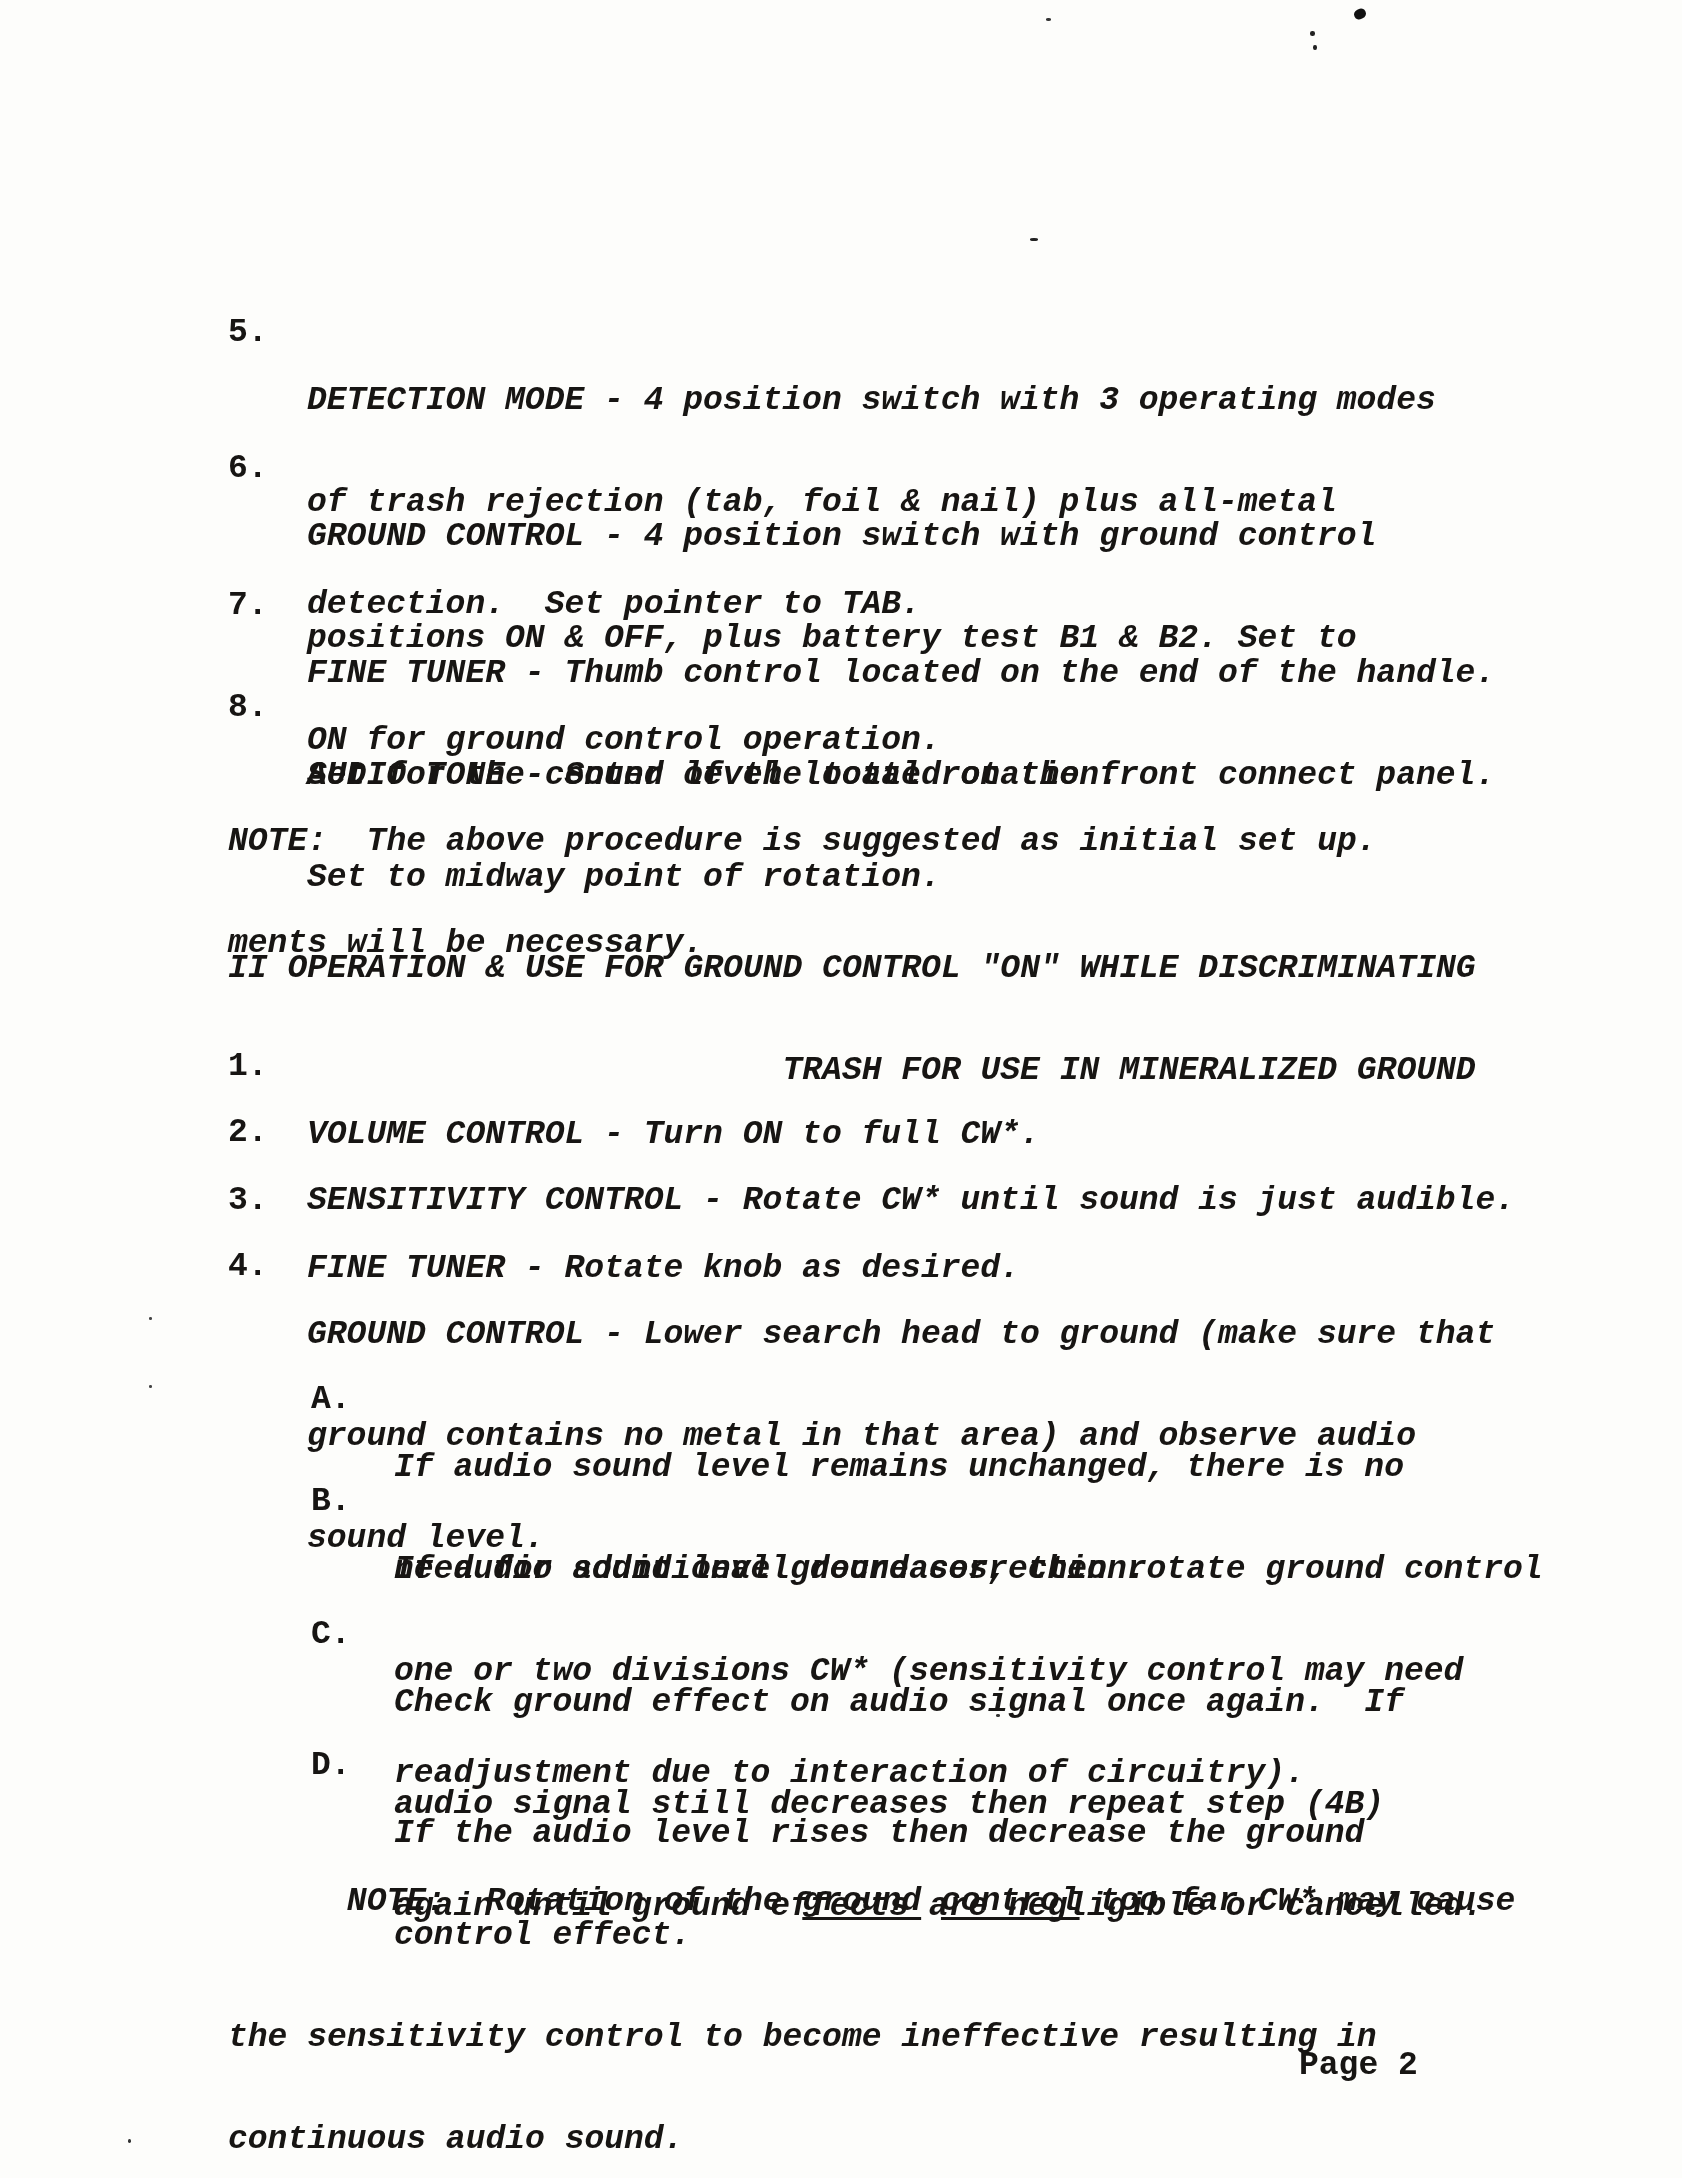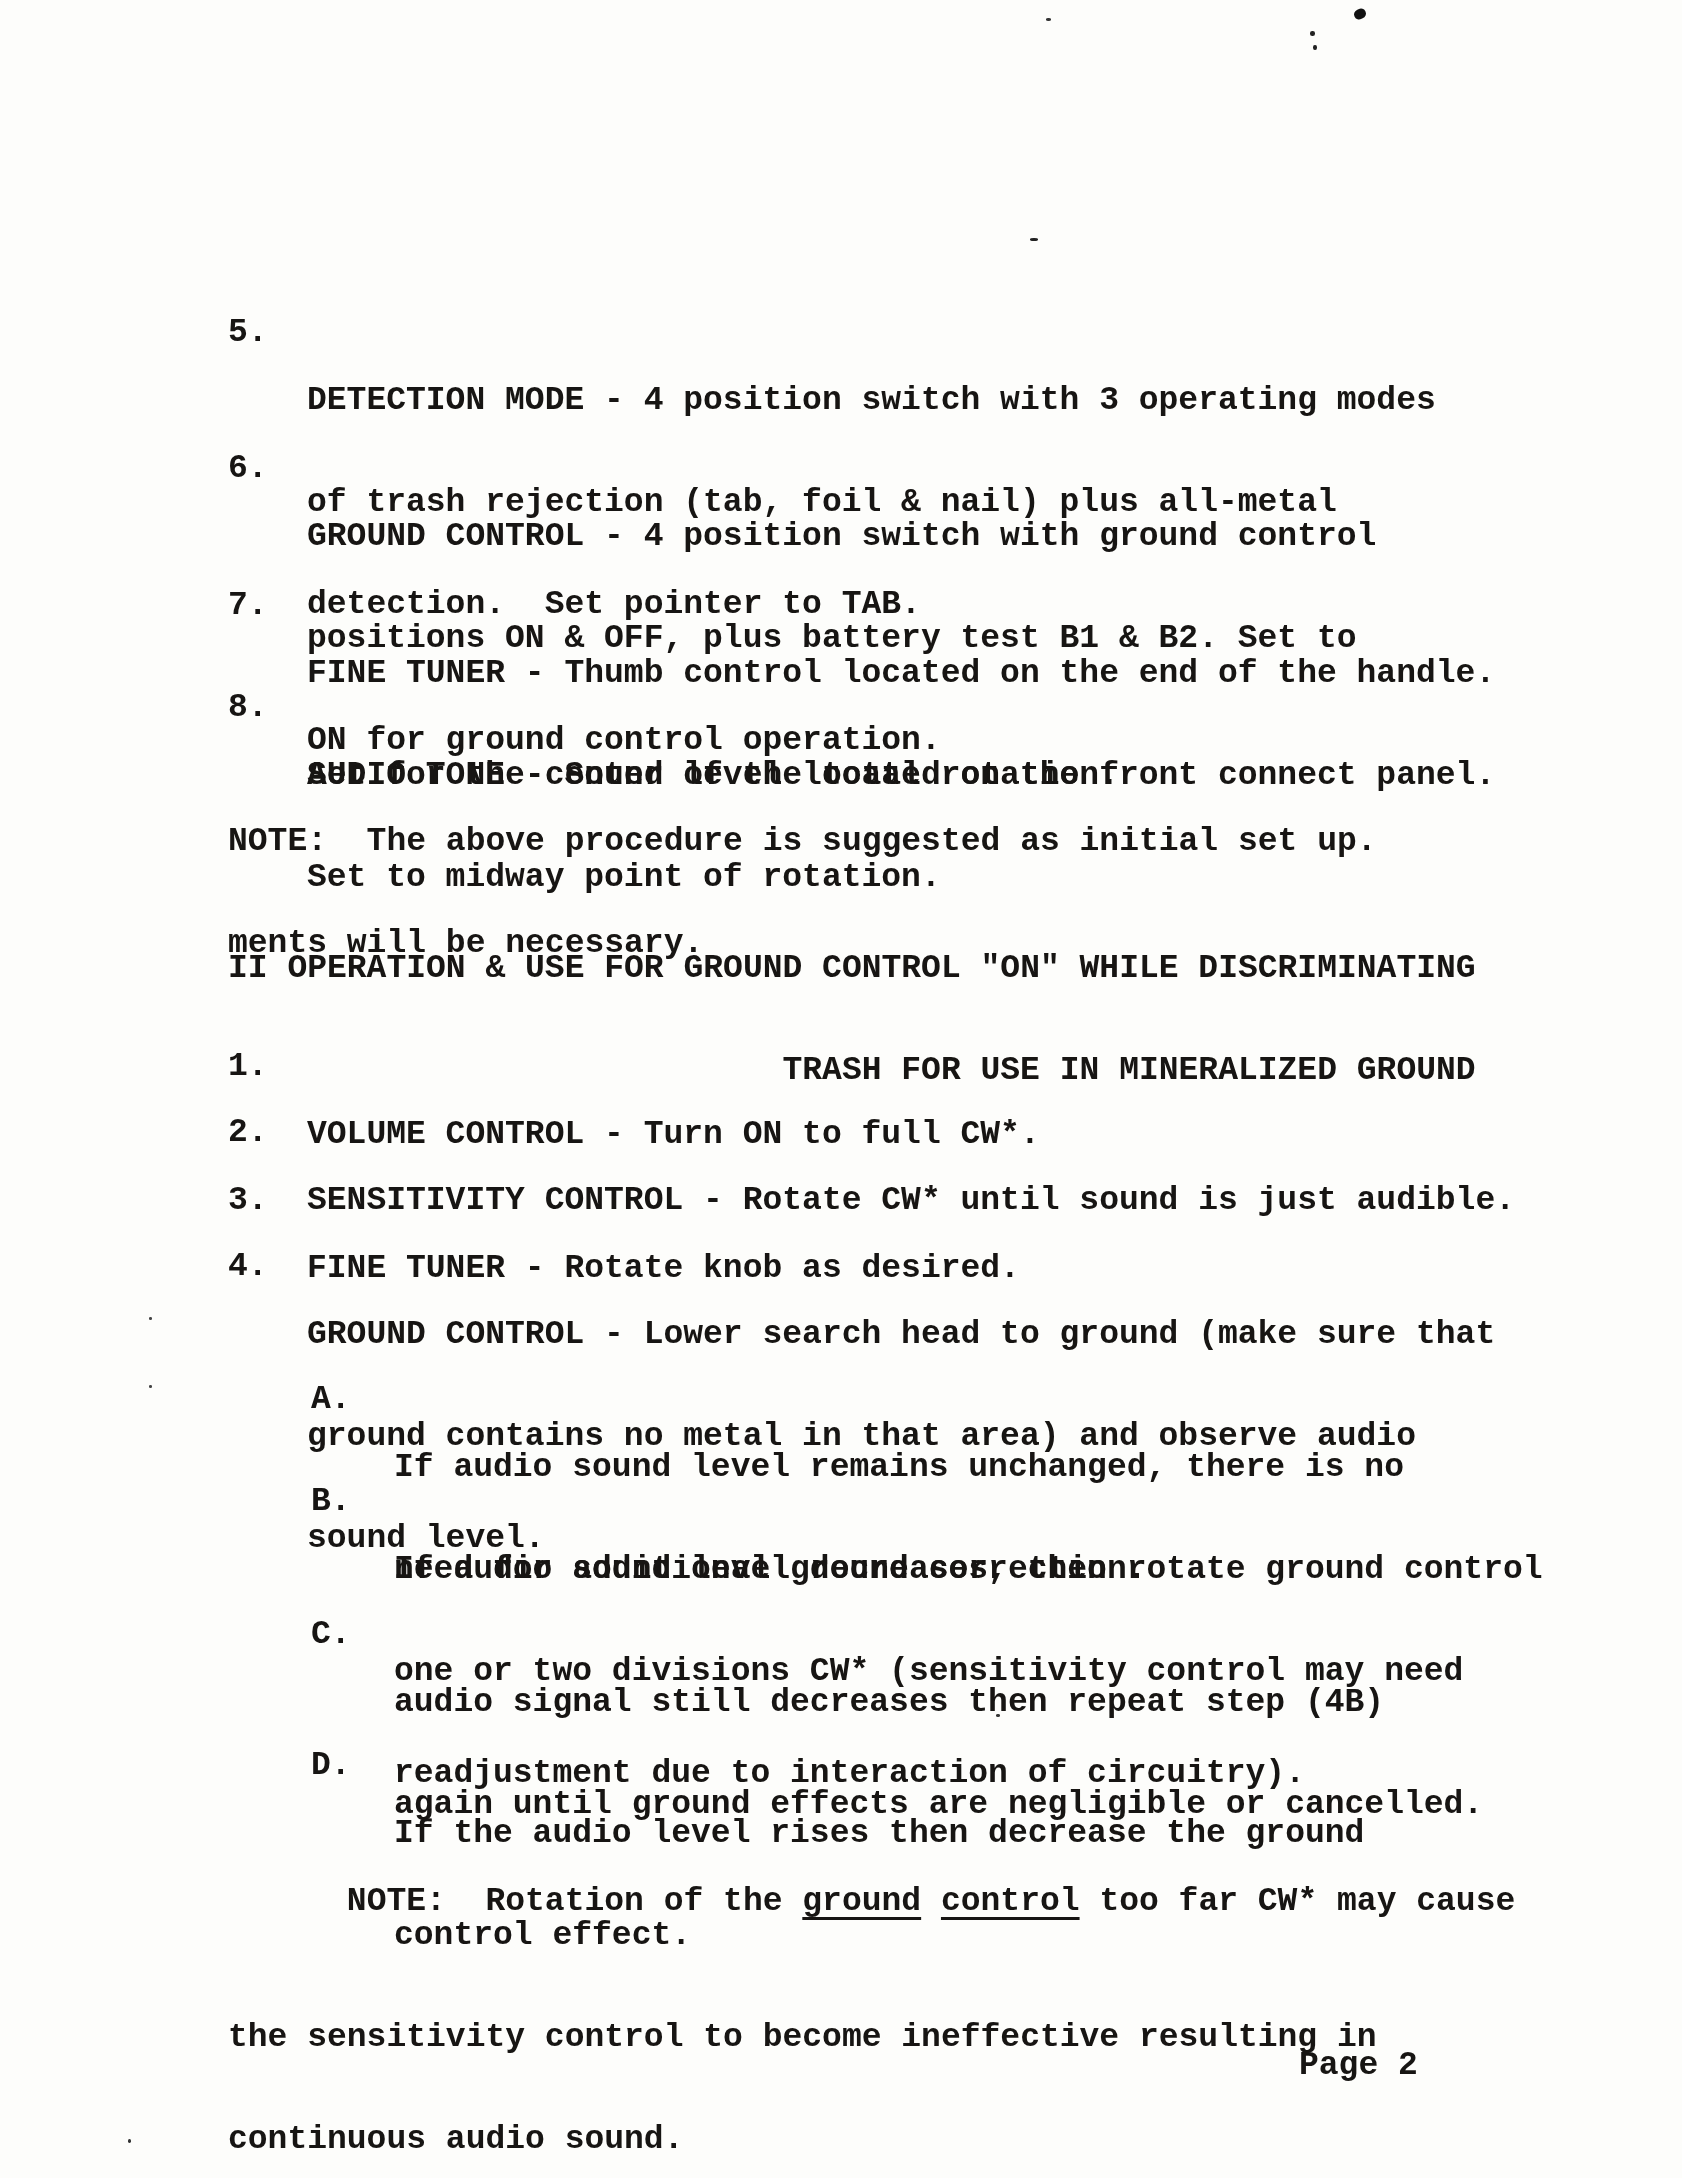--- a/index.html
+++ b/index.html
@@ -12,21 +12,21 @@
     font-family:"Liberation Mono","DejaVu Sans Mono",monospace;
     font-weight:700;
     font-size:33px;
     line-height:34px;
     color:#171513;
   }
   .block { position:absolute; white-space:pre; }
   .row { display:flex; align-items:flex-start; }
   .numcol { flex:none; width:79px; }
   .lettercol { flex:none; width:83px; }
-  .lines > div { min-height:34px; }
+  .lines > div { min-height:34px;font-style:italic; }
   .indent2 { padding-left:58px; }
   .ul {
     text-decoration:underline;
     text-decoration-thickness:2.5px;
     text-underline-offset:7px;
     margin-top:37px;
   }
   .speck { position:absolute; background:#111; border-radius:45%; }
   .footer { position:absolute; white-space:pre; }
 </style>
@@ -153,20 +153,21 @@
         <div>one or two divisions CW* (sensitivity control may need</div>
         <div>readjustment due to interaction of circuitry).</div>
       </div>
     </div>
   </div>
 
   <div class="block" style="left:311px; top:1550px;">
     <div class="row">
       <span class="lettercol">C.</span>
       <div class="lines">
+        <div>Check ground effect on audio signal once again.  If</div>
         <div>audio signal still decreases then repeat step (4B)</div>
         <div>again until ground effects are negligible or cancelled.</div>
       </div>
     </div>
   </div>
 
   <div class="block" style="left:311px; top:1681px;">
     <div class="row">
       <span class="lettercol">D.</span>
       <div class="lines">

